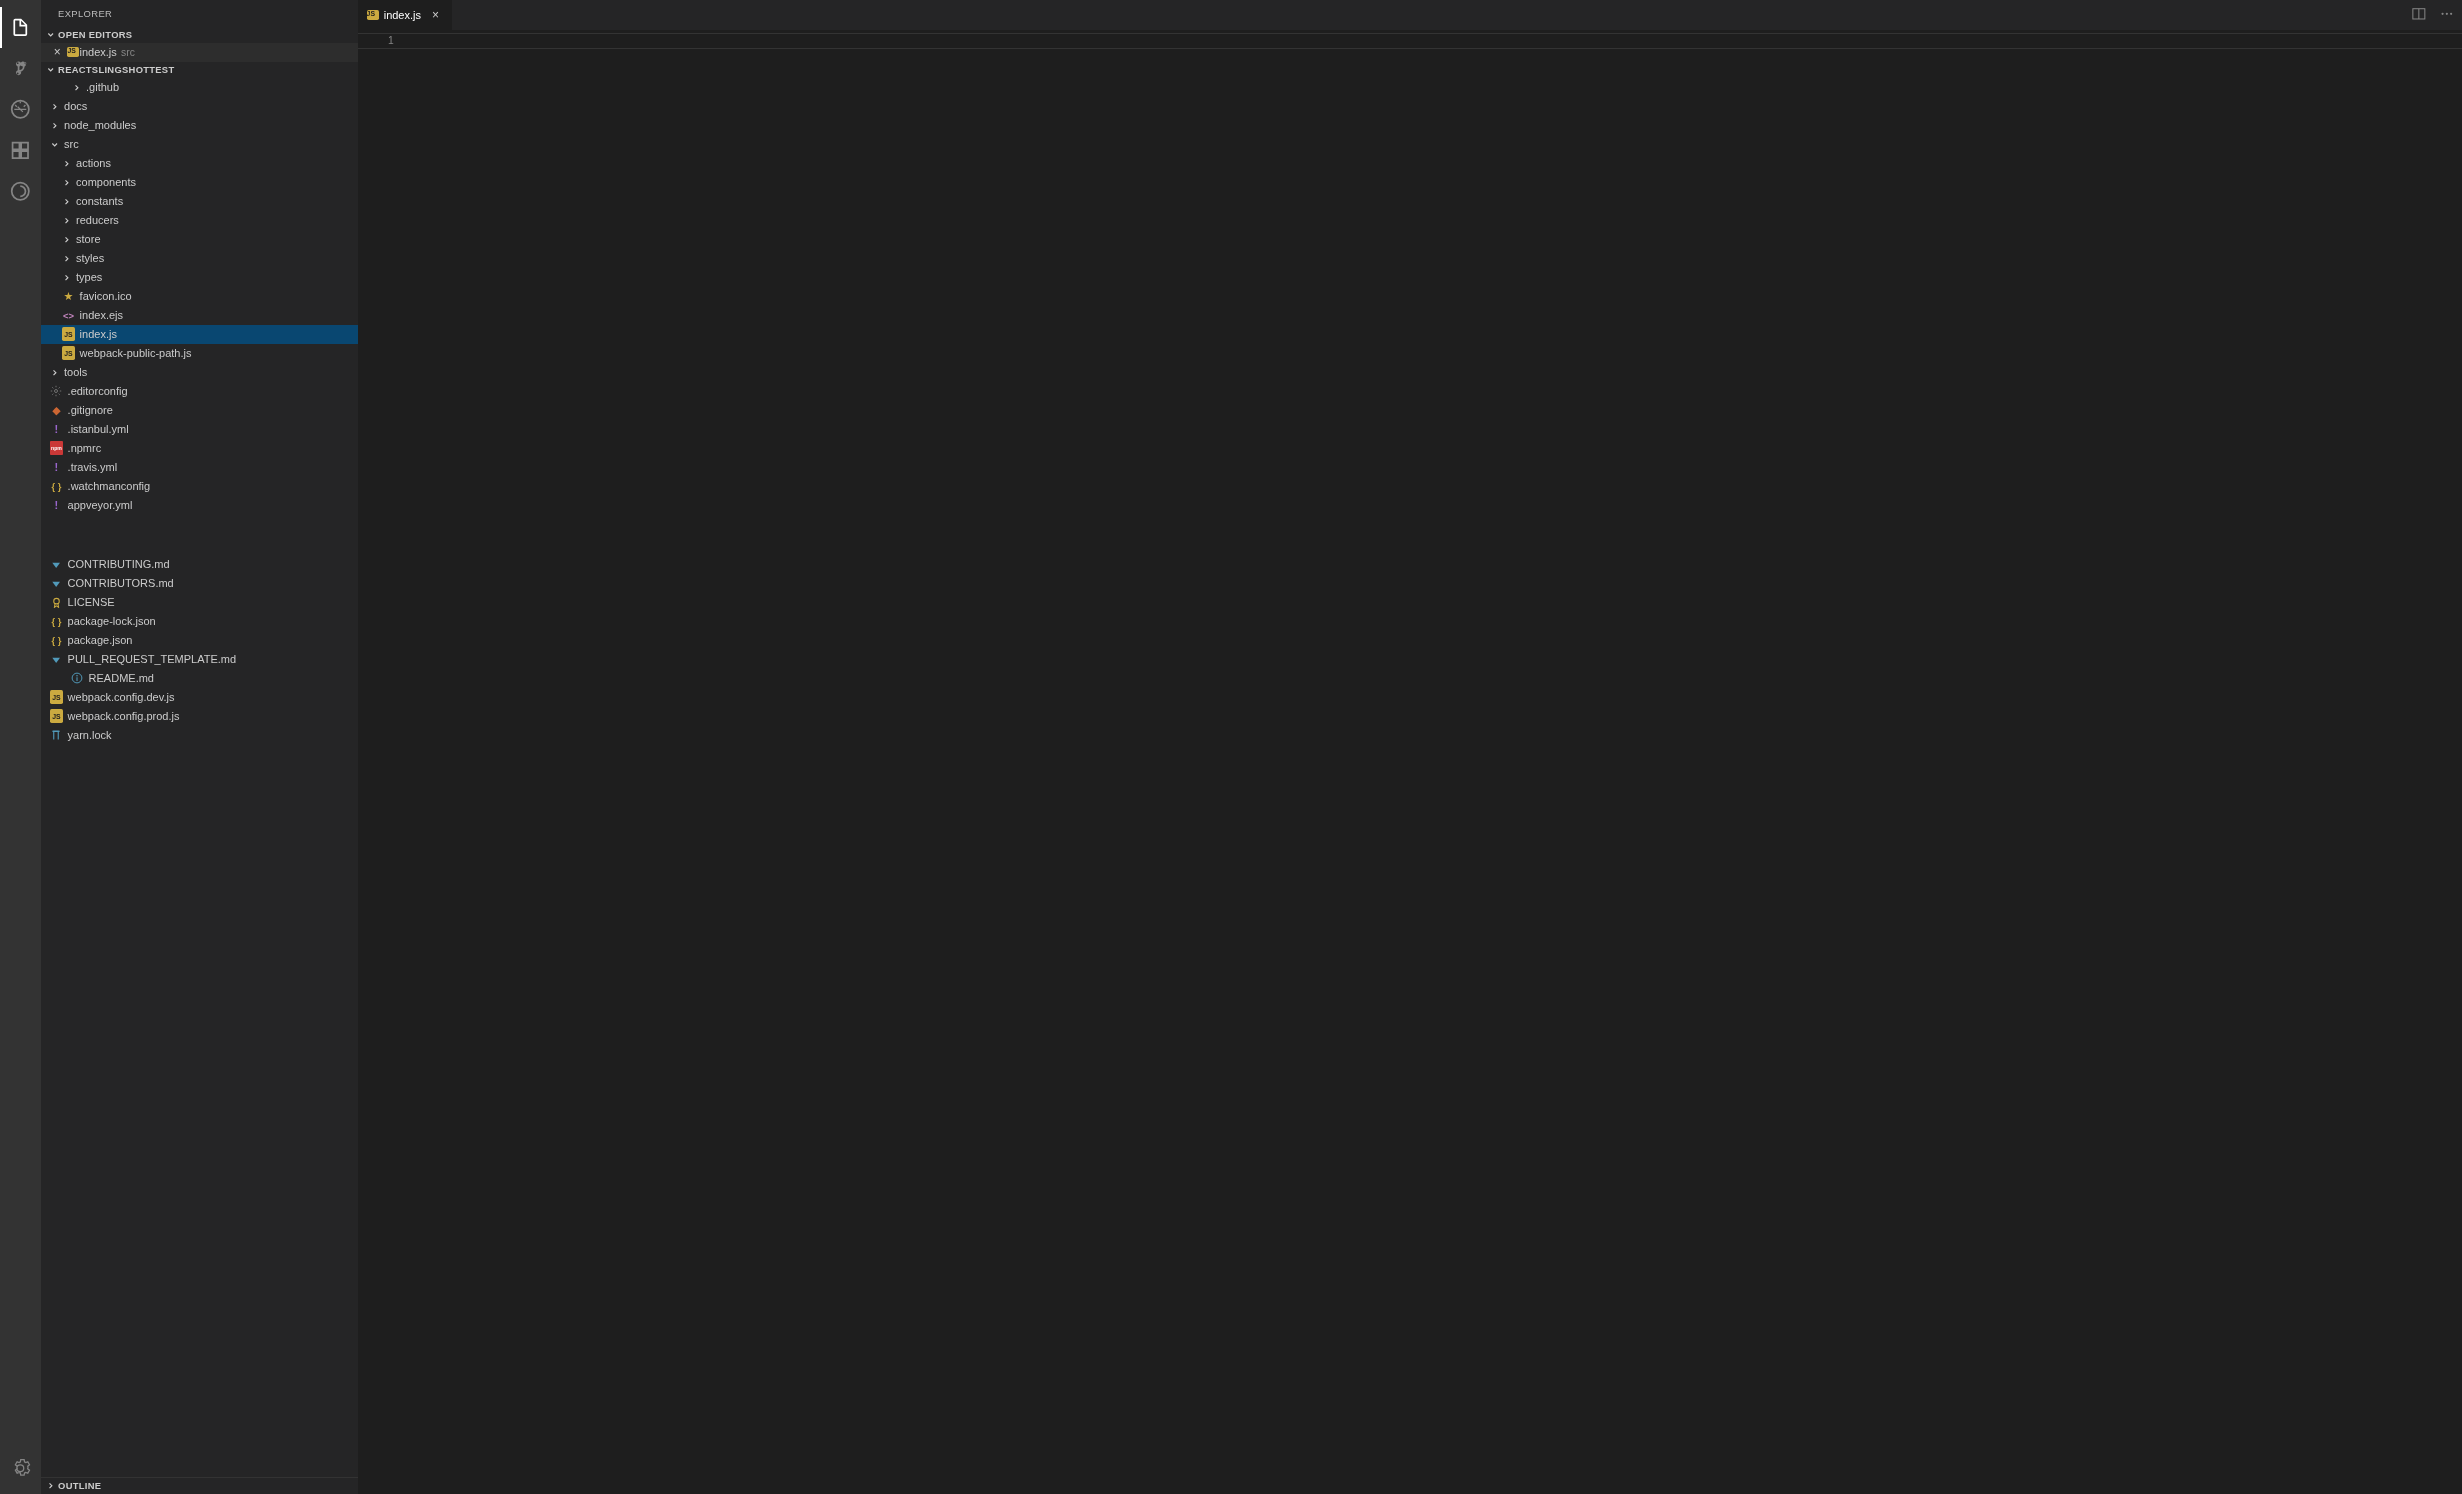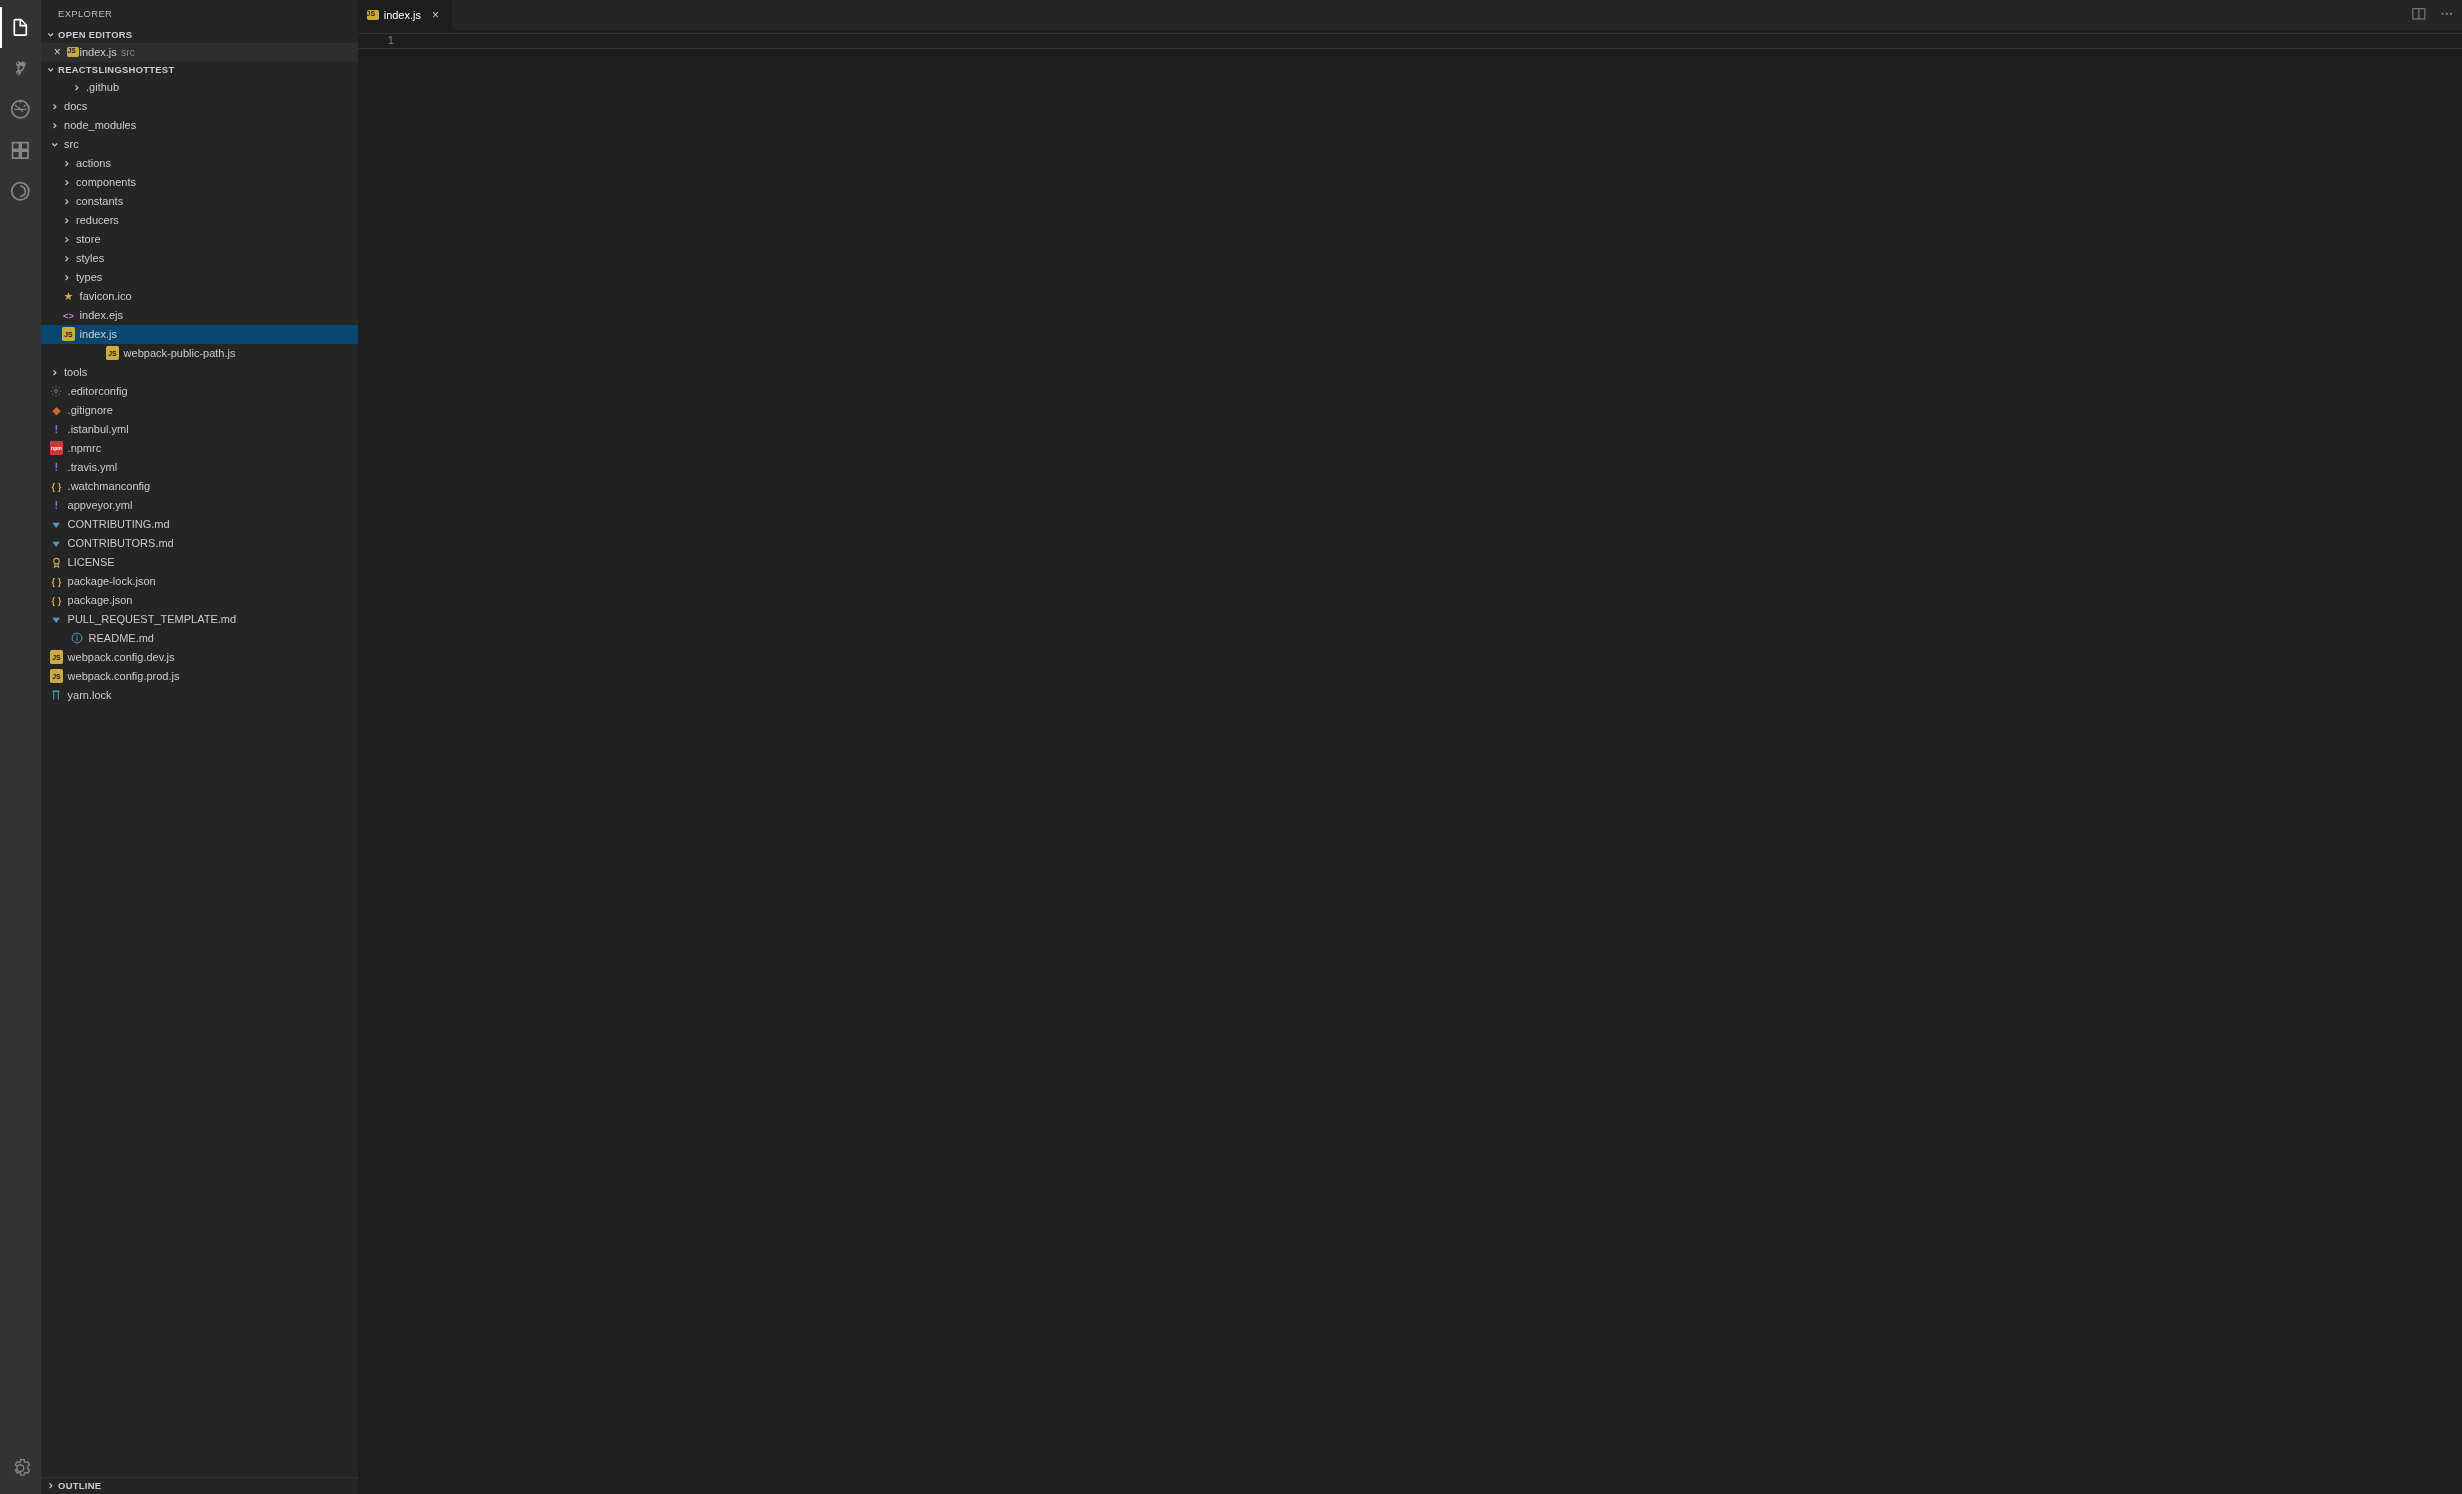--- a/index.html
+++ b/index.html
@@ -211,21 +211,21 @@
         <span>favicon.ico</span>
       </div>
       <div class="tree-item" style="padding-left: 20.6px;">
         <span class="icon ico-code">&lt;&gt;</span>
         <span>index.ejs</span>
       </div>
       <div class="tree-item selected" style="padding-left: 20.6px;">
         <span class="icon ico-js">JS</span>
         <span>index.js</span>
       </div>
-      <div class="tree-item" style="padding-left: 20.6px; margin-left: 44px;">
+      <div class="tree-item" style="padding-left: 20.6px;">
         <span class="icon ico-js">JS</span>
         <span>webpack-public-path.js</span>
       </div>
       <div class="tree-item" style="padding-left: 8.6px;">
         <svg class="chev" viewBox="0 0 16 16">
           <path d="M6 4 L10 8 L6 12" fill="none" stroke="currentColor" stroke-width="2"></path>
         </svg>
         <span style="width:3.4px"></span>
         <span>tools</span>
       </div>
@@ -255,21 +255,21 @@
         <span>.travis.yml</span>
       </div>
       <div class="tree-item" style="padding-left: 8.6px;">
         <span class="icon ico-json">{ }</span>
         <span>.watchmanconfig</span>
       </div>
       <div class="tree-item" style="padding-left: 8.6px;">
         <span class="icon ico-exc">!</span>
         <span>appveyor.yml</span>
       </div>
-      <div class="tree-item" style="padding-left: 8.6px;">
+      <div class="tree-item" style="padding-left: 8.6px; margin-top: 40px;">
         <span class="icon ico-down">
           <svg width="10.3" height="10.3" viewBox="0 0 16 16">
             <path d="M8 14 L2 6 L14 6 Z" fill="currentColor"></path>
           </svg>
         </span>
         <span>CONTRIBUTING.md</span>
       </div>
       <div class="tree-item" style="padding-left: 8.6px;">
         <span class="icon ico-down">
           <svg width="10.3" height="10.3" viewBox="0 0 16 16">

